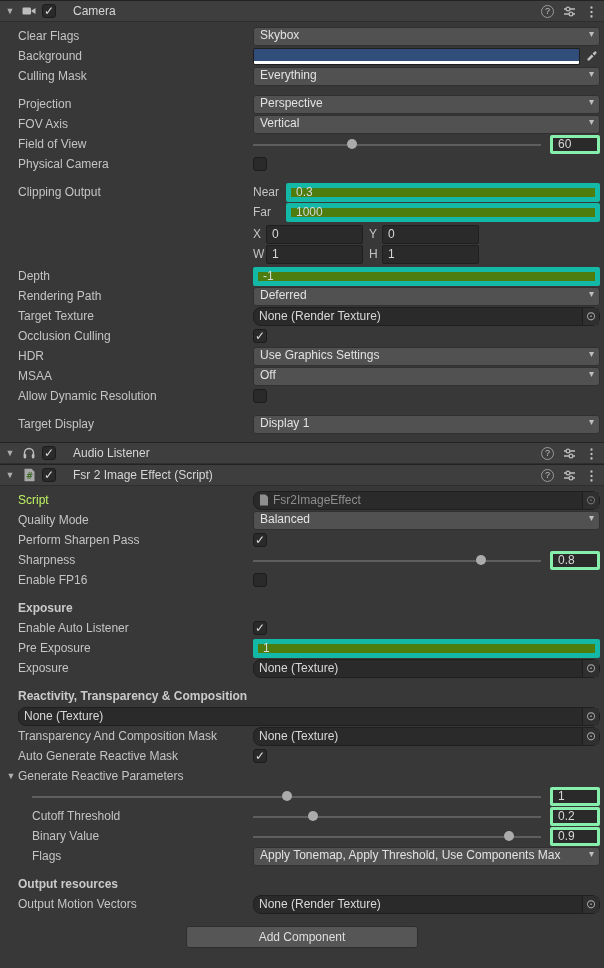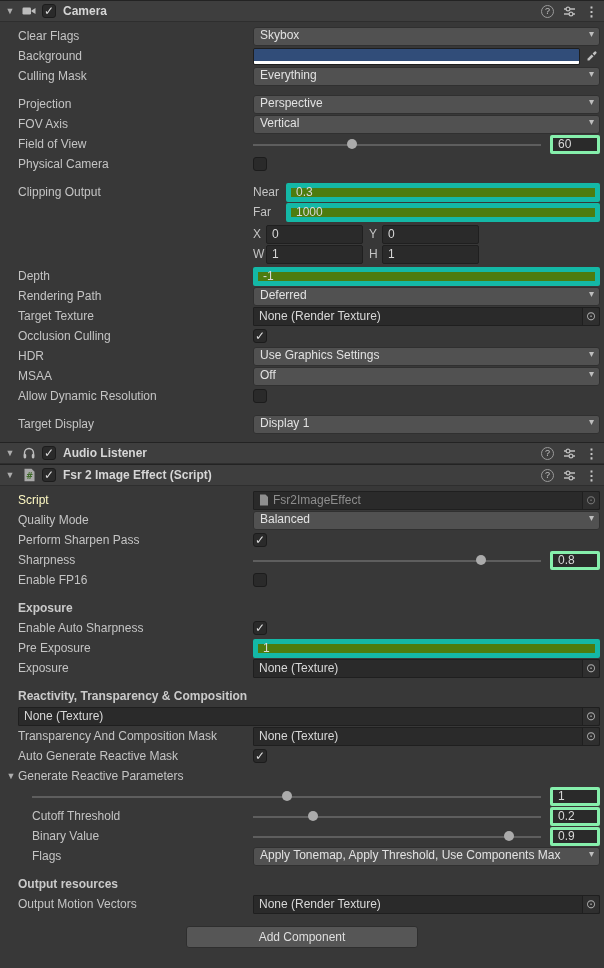--- a/index.html
+++ b/index.html
@@ -2,54 +2,54 @@
 <html><head>
 <meta charset="utf-8">
 <style>
   *{box-sizing:border-box;margin:0;padding:0}
   html,body{background:#383838}
   body{width:604px;font-family:"Liberation Sans",sans-serif;font-size:12px;color:#C4C4C4}
   .inspector{width:604px;padding-bottom:12px}
   .comp-header{height:22px;background:#3E3E3E;border-top:1px solid #232323;border-bottom:1px solid #2E2E2E;display:flex;align-items:center;padding:0 6px 0 4px;gap:5px}
   .foldout{color:#ACACAC;font-size:9px;width:12px;text-align:center;flex:none;cursor:pointer}
   .comp-icon{width:16px;height:16px;display:flex;align-items:center;justify-content:center;flex:none}
-  .comp-title{font-weight:bold;color:#D6D6D6;margin-left:2px;white-space:nowrap}
+  .comp-title{font-weight:normal;color:#D6D6D6;margin-left:12px;white-space:nowrap}
   .hdr-right{margin-left:auto;display:flex;align-items:center;gap:9px}
   .help-icon{width:13px;height:13px;border:1px solid #9A9A9A;border-radius:50%;color:#C2C2C2;font-size:9px;display:flex;align-items:center;justify-content:center}
   .kebab{color:#C6C6C6;font-size:13px;font-weight:bold;line-height:1}
   .checkbox{width:14px;height:14px;background:#2A2A2A;border:1px solid #1C1C1C;border-radius:3px;flex:none;display:flex;align-items:center;justify-content:center}
   .checkbox .check{display:none;color:#DADADA;font-size:12px;line-height:1;margin-top:-1px}
   .checkbox.checked .check{display:block}
   .row{display:flex;align-items:center;height:20px;padding:0 4px 0 18px}
   .row .label{flex:0 0 235px;white-space:nowrap;overflow:hidden;color:#C4C4C4;padding-right:4px}
   .row.indent{padding-left:32px}
   .row.indent .label{flex:0 0 221px}
   .section-row{display:flex;align-items:center;height:20px;padding-left:18px;font-weight:bold;color:#CACACA}
   .gap8{height:8px}.gap6{height:6px}.gap4{height:4px}.gap2{height:2px}
   .dropdown{flex:1;height:19px;background:#515151;border:1px solid #303030;border-radius:3px;display:flex;align-items:flex-start;padding:0 2px 0 6px;min-width:0;cursor:pointer}
   .dd-text{color:#E2E2E2;white-space:nowrap;overflow:hidden;flex:1}
   .dd-arrow{color:#BEBEBE;font-size:10px;flex:none;padding:0 3px}
   .textfield{flex:1;height:19px;background:#4d7c0f;border:5px solid #14b8a6;border-radius:2px;display:flex;align-items:center;padding:0 5px;color:#D8D8D8;min-width:0}
   .numfield{flex:0 0 50px;height:19px;background:#2A2A2A;border:3px solid #86efac;border-radius:2px;display:flex;align-items:center;padding:0 5px;color:#D8D8D8}
-  .objfield{flex:1;height:19px;background:#2A2A2A;border:1px solid #1F1F1F;border-radius:1px;display:flex;align-items:center;padding:0 0 0 5px;color:#D8D8D8;min-width:0}
+  .objfield{flex:1;height:19px;background:#2A2A2A;border:1px solid #1F1F1F;border-radius:8px;display:flex;align-items:center;padding:0 0 0 5px;color:#D8D8D8;min-width:0}
   .obj-text{flex:1;white-space:nowrap;overflow:hidden}
   .obj-icon{flex:none;margin-right:4px;display:flex;align-items:center}
   .obj-picker{flex:none;width:17px;height:17px;display:flex;align-items:center;justify-content:center;color:#ABABAB;font-size:12px;border-left:1px solid #1F1F1F;background:#2F2F2F;border-radius:0 2px 2px 0}
   .slider{flex:1;position:relative;height:19px;margin-right:9px}
   .slider .track{position:absolute;left:0;right:0;top:9px;height:2px;background:#5E5E5E}
   .slider .thumb{position:absolute;top:4px;width:10px;height:10px;border-radius:50%;background:#ABABAB;transform:translateX(-50%)}
   .colorwrap{flex:1;display:flex;align-items:center;min-width:0;gap:3px}
   .colorfield{flex:1;height:17px;border:1px solid #1F1F1F;position:relative;border-radius:2px;overflow:hidden;cursor:pointer}
   .color-main{position:absolute;left:0;right:0;top:0;bottom:3px}
   .color-alpha{position:absolute;left:0;right:0;bottom:0;height:3px;background:#FFFFFF}
   .eyedropper{flex:none;width:17px;height:18px;display:flex;align-items:center;justify-content:center}
   .axis-label{flex:none;width:13px;color:#C4C4C4}
   .rectfield{flex:0 0 97px;height:19px;background:#2A2A2A;border:1px solid #1F1F1F;border-radius:2px;display:flex;align-items:center;padding:0 5px;color:#D8D8D8;margin-right:6px}
   .sub-label{flex:none;width:33px;color:#C4C4C4}
-  .row.disabled .label{color:#fef9c3}
+  .row.disabled .label{color:#bef264}
   .row.disabled .obj-text{color:#8E8E8E}
   .row.disabled .obj-picker{color:#777}
   .foldrow{padding-left:5px}
   .foldrow .foldout{margin-right:1px}
   .add-btn{width:232px;height:22px;margin:6px auto 0;background:#565656;border:1px solid #2E2E2E;border-radius:3px;display:flex;align-items:center;justify-content:center;color:#DFDFDF;cursor:pointer}
 </style>
 </head>
 <body>
 
 <div class="inspector">
@@ -331,21 +331,21 @@
   <div class="row">
     <span class="label">Enable FP16</span>
     <div class="checkbox"></div>
   </div>
 
   <div class="gap8"></div>
 
   <div class="section-row">Exposure</div>
 
   <div class="row">
-    <span class="label">Enable Auto Sharpness</span>
+    <span class="label">Enable Auto Listener</span>
     <div class="checkbox checked">
         <span class="check">✓</span>
       </div>
   </div>
 
   <div class="row">
     <span class="label">Pre Exposure</span>
     <div class="textfield">1</div>
   </div>
 

